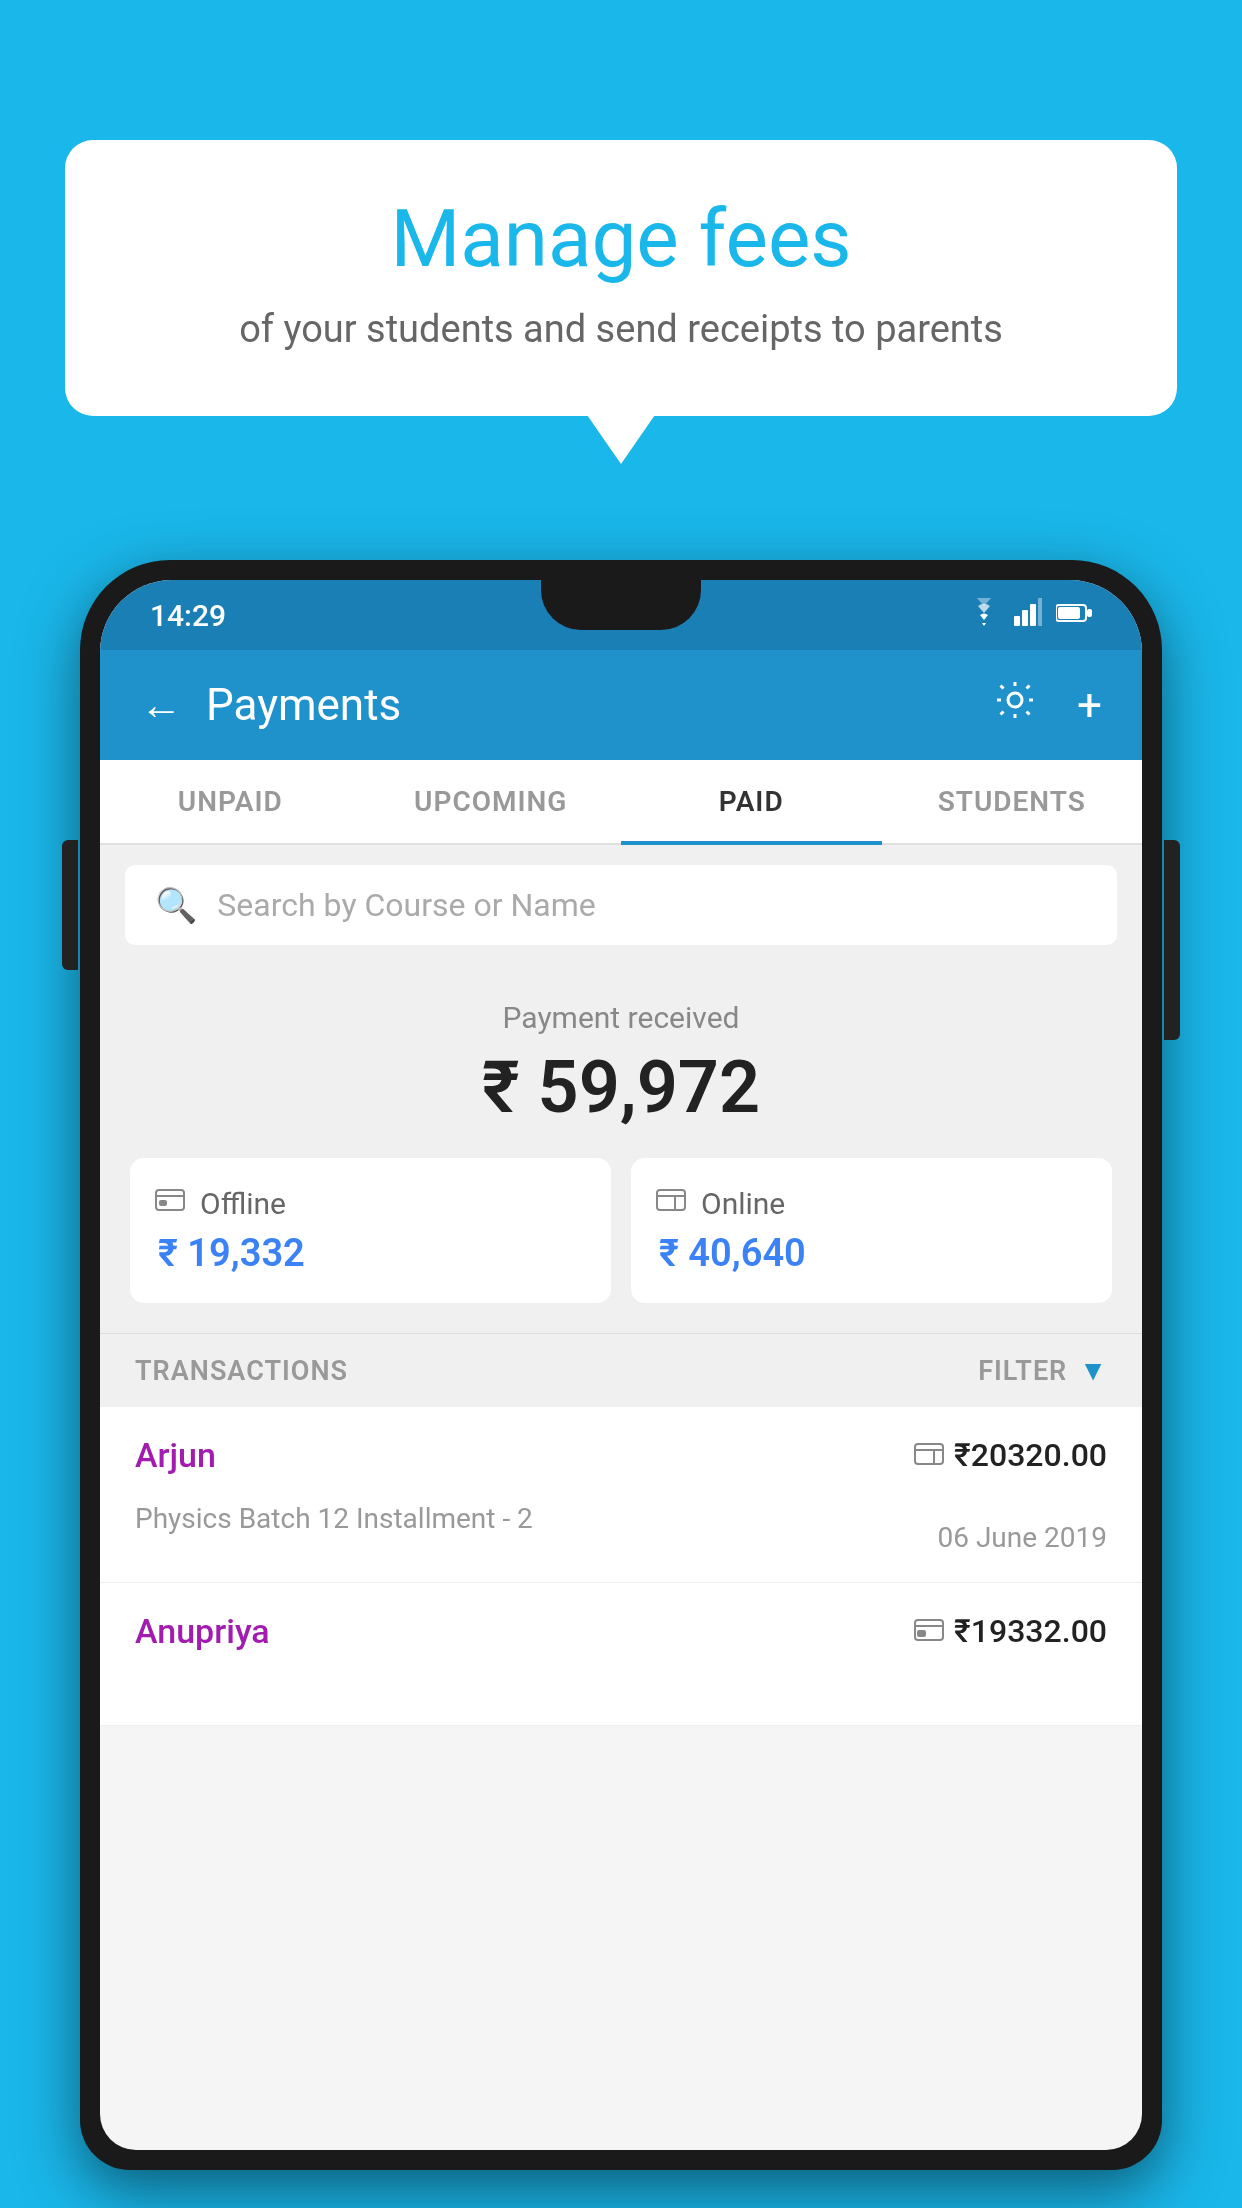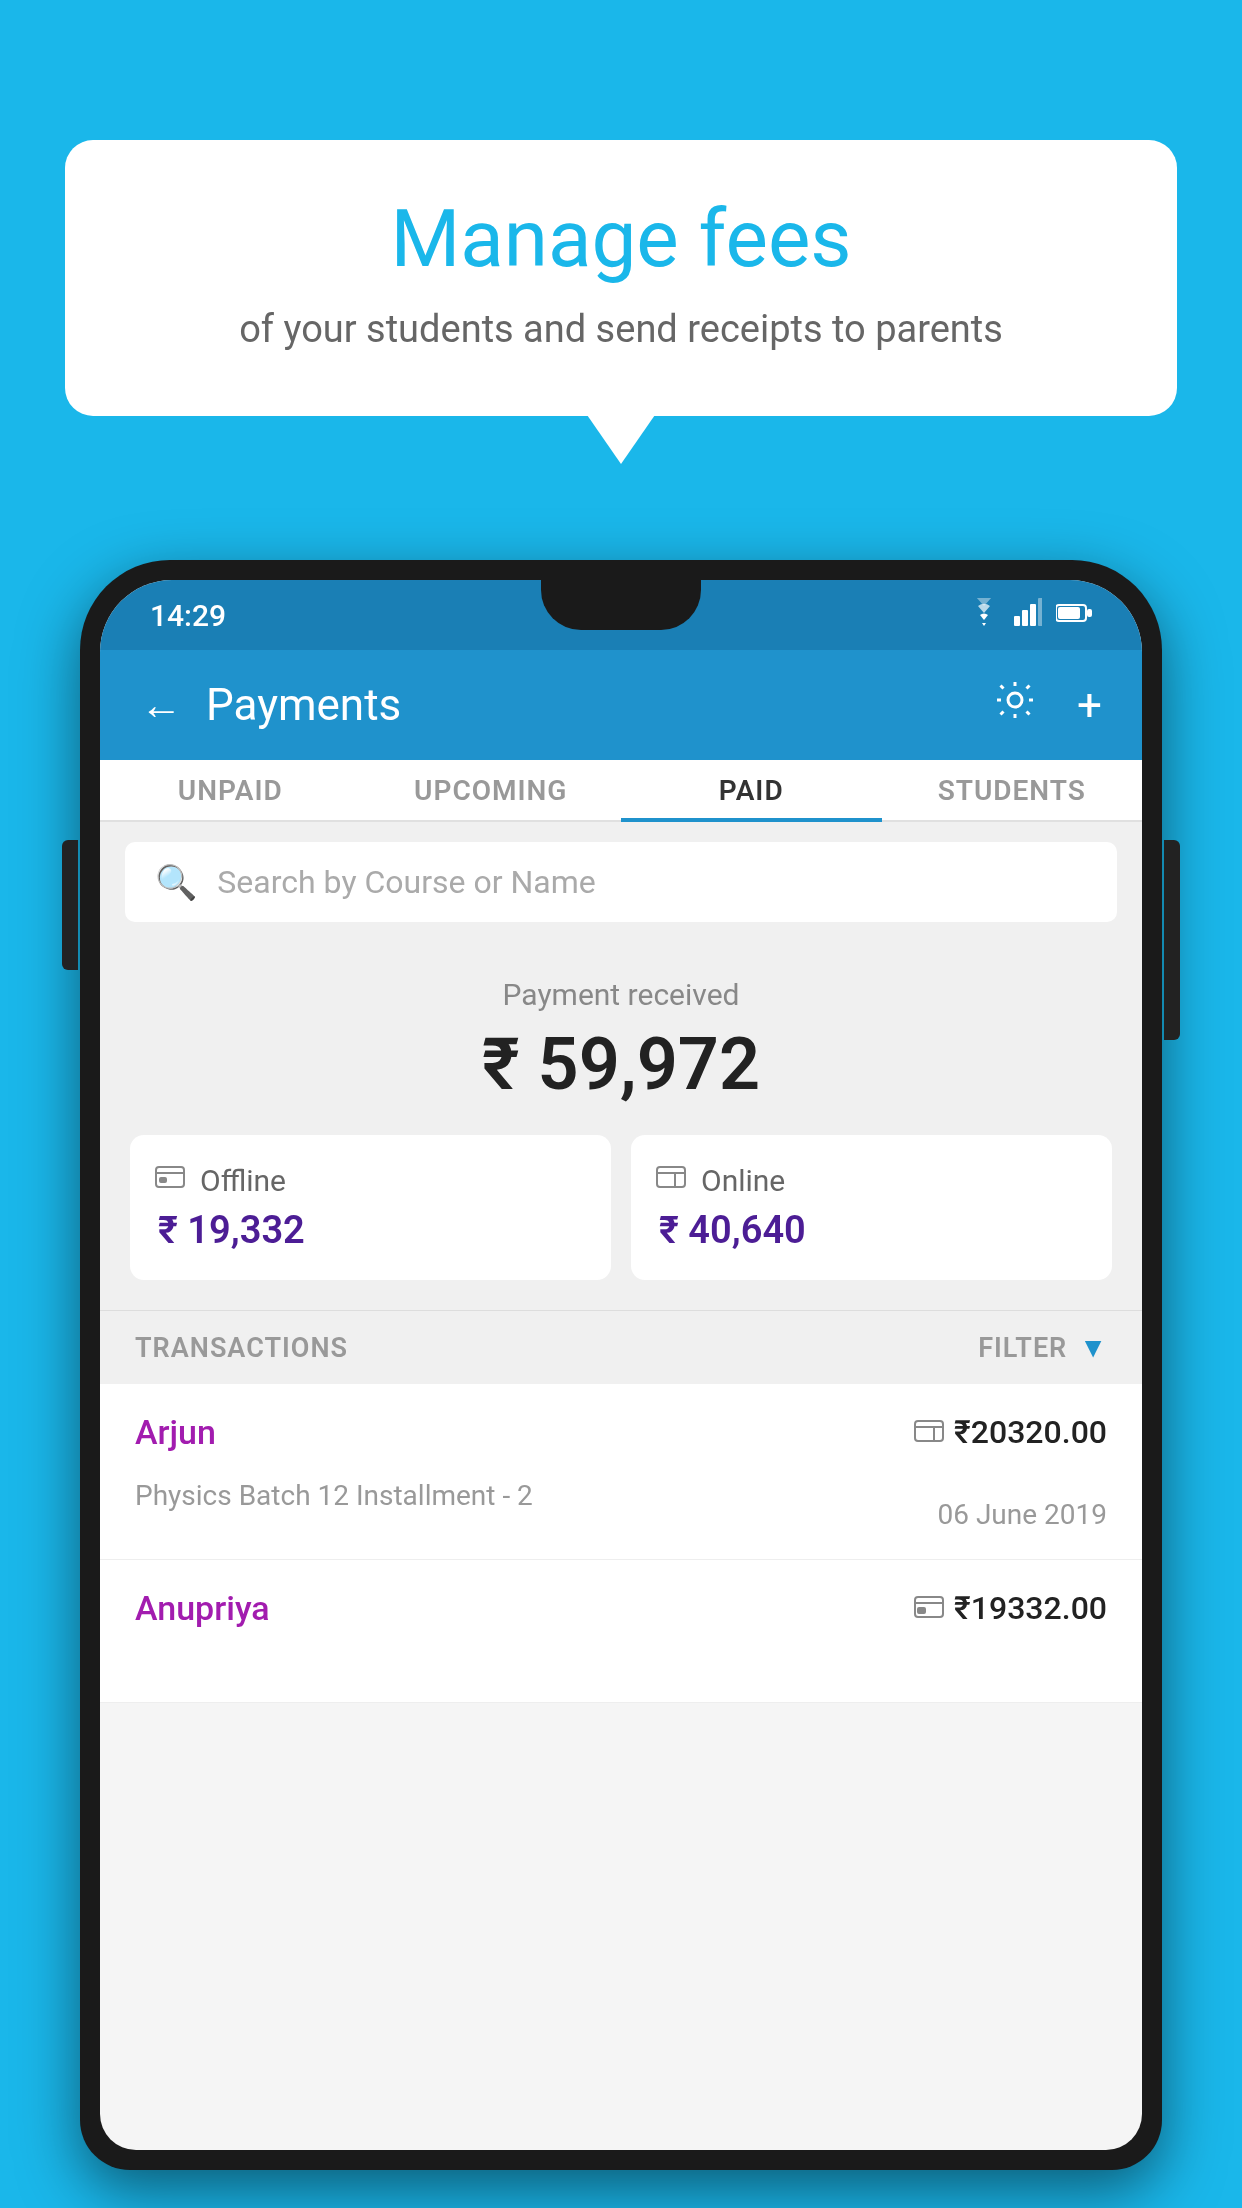--- a/index.html
+++ b/index.html
@@ -191,21 +191,21 @@
       color: white;
       font-size: 44px;
       cursor: pointer;
     }
 
     
     .tabs-container {
       background: white;
       display: flex;
       border-bottom: 2px solid #e0e0e0;
-      height: 62px;
+      height: 85px;
     }
 
     .tab {
       flex: 1;
       display: flex;
       align-items: center;
       justify-content: center;
       font-size: 28px;
       font-weight: 600;
       color: #999;
@@ -301,21 +301,21 @@
       color: #888;
       font-size: 30px;
     }
 
     .card-type-label {
       color: #666;
       font-size: 30px;
     }
 
     .card-amount {
-      color: #4c1d95;
+      color: #3b82f6;
       font-size: 38px;
       font-weight: 600;
       padding-left: 4px;
     }
 
     
     .transactions-header {
       background: #f0f0f0;
       display: flex;
       align-items: center;

